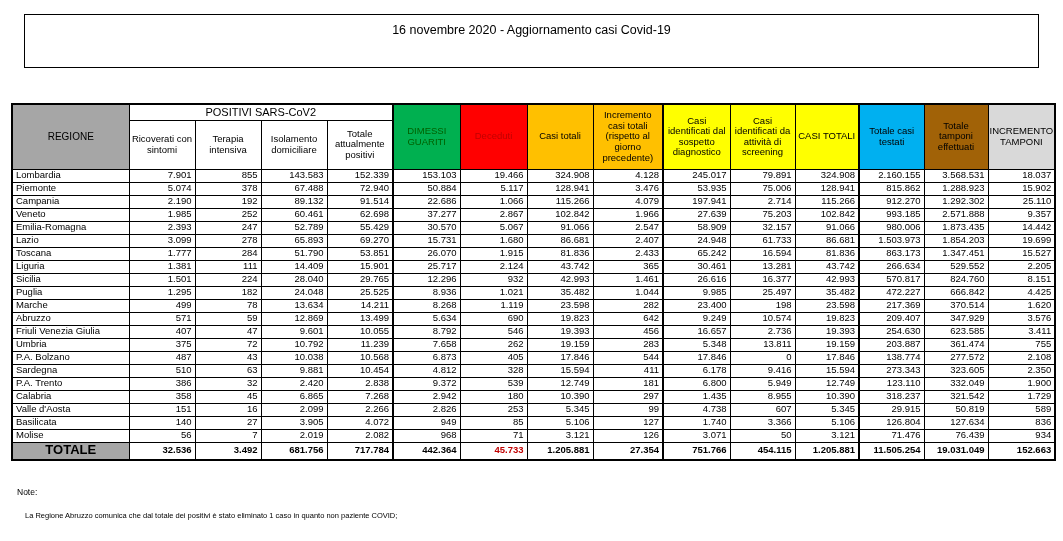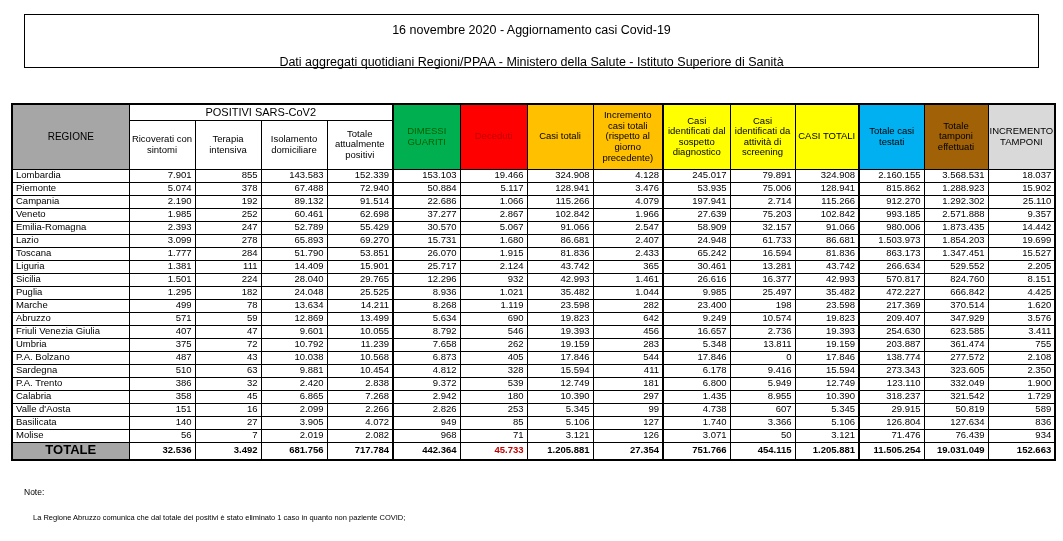--- a/index.html
+++ b/index.html
@@ -41,29 +41,28 @@
   .tx-dred{color:#C00000;}
   .tl{border-left-width:2px !important;}
   .covid tbody tr{height:13px;}
   .covid tbody td.region{text-align:left;white-space:nowrap;background:#fff;}
   .covid td.num{text-align:right;white-space:nowrap;background:#fff;}
   .covid tfoot tr{height:18px;}
   .covid tfoot td{font-weight:bold;font-size:9.5px;}
   .covid tfoot td.region{text-align:center;background:#A6A6A6;font-size:13px;}
   .covid tfoot td.num{text-align:right;white-space:nowrap;}
   .notes{position:absolute;left:17px;top:487px;}
-  .notes .note-label{font-size:8.5px;margin:0 0 14px 7px;}
-  .notes .note-line{font-size:7.5px;line-height:10px;margin:16px;}
+  .notes .note-label{font-size:8.5px;margin:0 0 14px 0;}
+  .notes .note-line{font-size:7.5px;line-height:10px;margin:8px;}
 </style>
 </head>
 <body>
 
 <div class="title-box">
   <p class="title-line l1">16 novembre 2020 - Aggiornamento casi Covid-19</p>
-  <p class="title-line l2">Dati aggregati quotidiani Regioni/PPAA - Ministero della Salute - Istituto Superiore di Sanità</p>
 </div>
 
 <table class="covid">
   <colgroup>
     <col style="width:117px">
       <col style="width:66px">
       <col style="width:66px">
       <col style="width:66px">
       <col style="width:66px">
     <col style="width:67px">

